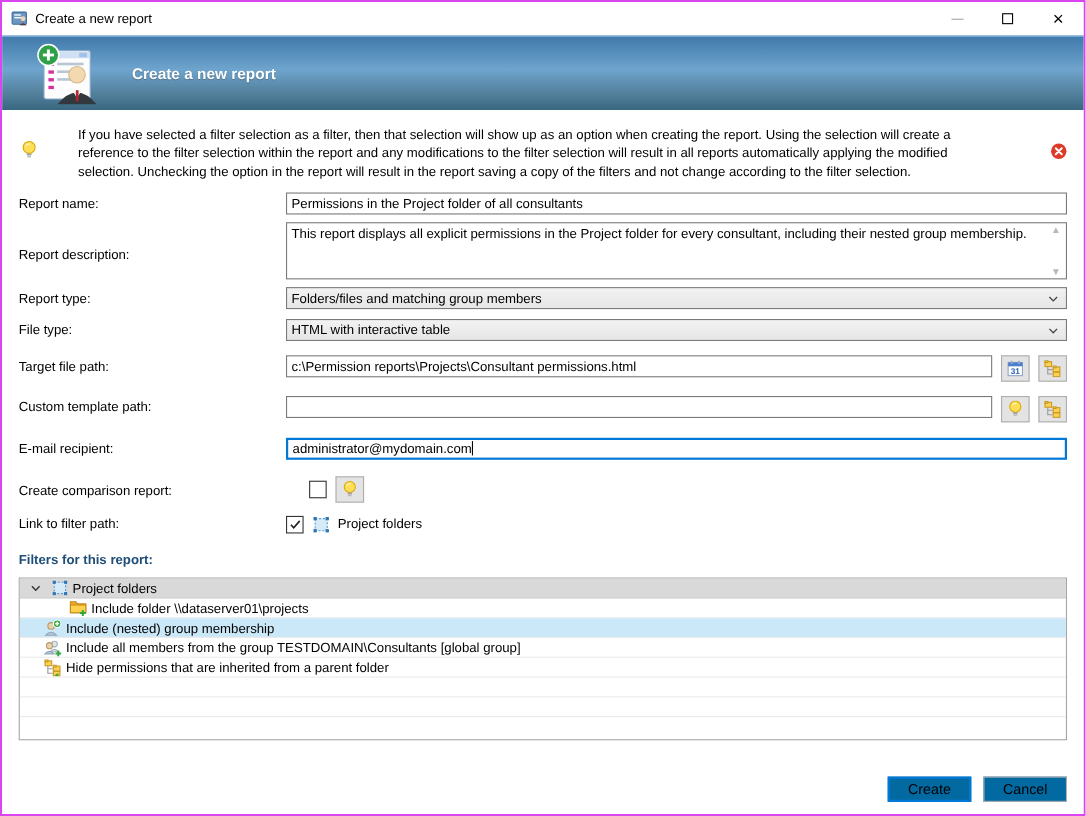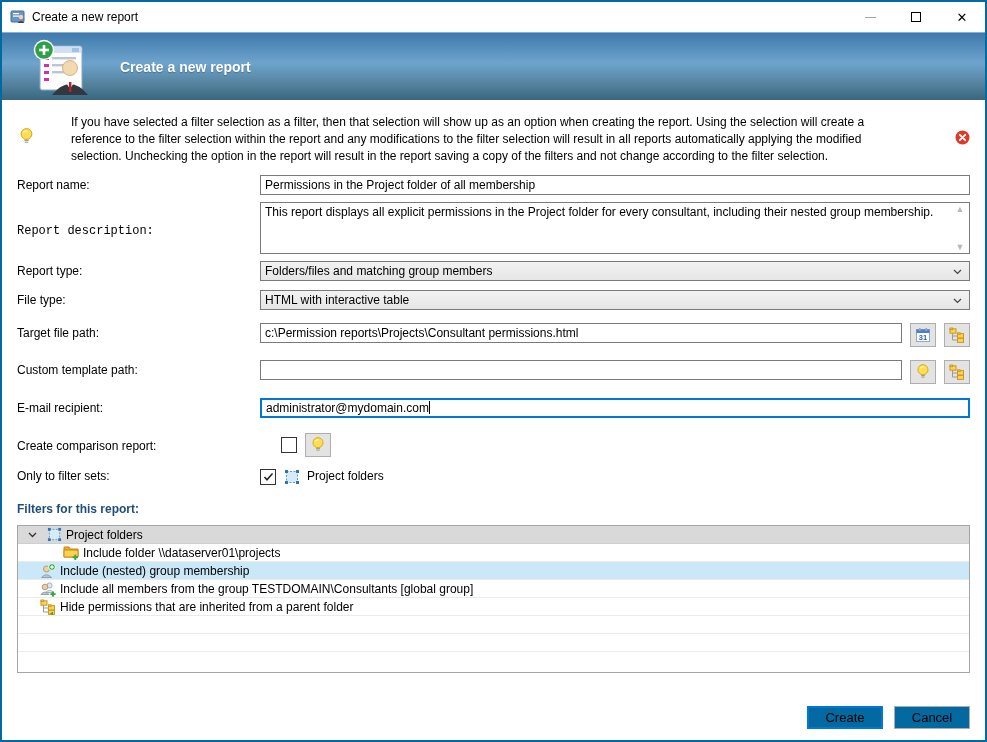--- a/index.html
+++ b/index.html
@@ -1,19 +1,19 @@
 <!DOCTYPE html>
 <html><head>
 <meta charset="utf-8">
 <style>
   * { box-sizing: border-box; margin: 0; padding: 0; }
   html,body { width: 987px; height: 742px; }
   body { font-family: "Liberation Sans", sans-serif; font-size: 12px; color: #000; background: #fff; }
 
-  .window { width: 987px; height: 742px; border: 2px solid #0369a1; display: flex; flex-direction: column; background: #fff; }
+  .window { width: 987px; height: 742px; border: 2px solid #d946ef; display: flex; flex-direction: column; background: #fff; }
 
   
   .titlebar { height: 30px; display: flex; align-items: center; background: #fff; flex: 0 0 auto; }
   .app-icon { margin: 0 6px 0 8px; display: inline-flex; }
   .titlebar-title { font-size: 12px; color: #000; }
   .win-controls { margin-left: auto; display: flex; height: 100%; }
   .win-btn { width: 46px; height: 100%; display: flex; align-items: center; justify-content: center; cursor: default; }
   .glyph-min { width: 11px; height: 1px; background: #a6a6a6; display: inline-block; }
   .glyph-max { width: 10px; height: 10px; border: 1px solid #000; display: inline-block; }
   .glyph-close { font-size: 13px; color: #000; }
@@ -146,26 +146,26 @@
         <svg width="15" height="15" viewBox="0 0 15 15">
           <circle cx="7.5" cy="7.5" r="7" fill="#dd3a2a"></circle>
           <path d="M4.8 4.8 L10.2 10.2 M10.2 4.8 L4.8 10.2" stroke="#fff" stroke-width="1.8" stroke-linecap="round"></path>
         </svg>
       </span>
     </div>
 
     <div class="frow" style="margin-bottom:7px;">
       <div class="flabel">Report name:</div>
       <div class="fctrl">
-        <div class="tfield">Permissions in the Project folder of all membership</div>
+        <div class="tfield">Permissions in the Project folder of all consultants</div>
       </div>
     </div>
 
     <div class="frow" style="margin-bottom:7px;">
-      <div class="flabel" style="padding-top:22px;font-family:Liberation Mono, monospace;">Report description:</div>
+      <div class="flabel" style="padding-top:22px;">Report description:</div>
       <div class="fctrl">
         <div class="tarea">
           <span>This report displays all explicit permissions in the Project folder for every consultant, including their nested group membership.</span>
           <span class="scrollcol">
             <span class="scroll-arrow">▲</span>
             <span class="scroll-arrow">▼</span>
           </span>
         </div>
       </div>
     </div>
@@ -284,21 +284,21 @@
             <circle cx="7.5" cy="6" r="5.4" fill="#ffdd55" stroke="#d9a800"></circle>
             <path d="M4.7 4.2 Q6 2.8 8 3" stroke="#fff4b0" fill="none" stroke-width="1.4" stroke-linecap="round"></path>
             <rect x="5.4" y="11.6" width="4.2" height="1.6" fill="#a0a0a0"></rect>
             <rect x="5.8" y="13.6" width="3.4" height="1.4" fill="#b8b8b8"></rect>
           </svg>
         </button>
       </div>
     </div>
 
     <div class="frow" style="margin-bottom:17px;">
-      <div class="flabel" style="padding-top:1px;">Only to filter sets:</div>
+      <div class="flabel" style="padding-top:1px;">Link to filter path:</div>
       <div class="fctrl" style="align-items:center;">
         <span class="checkbox">
           <svg width="11" height="10" viewBox="0 0 11 10">
               <path d="M1.5 5 L4 7.8 L9.5 1.5" fill="none" stroke="#222" stroke-width="1.5"></path>
             </svg>
         </span>
         <span class="gap8"></span>
         <span>
           <svg width="16" height="16" viewBox="0 0 16 16">
             <rect x="2.5" y="2.5" width="11" height="11" fill="#d6eaf8"></rect>

